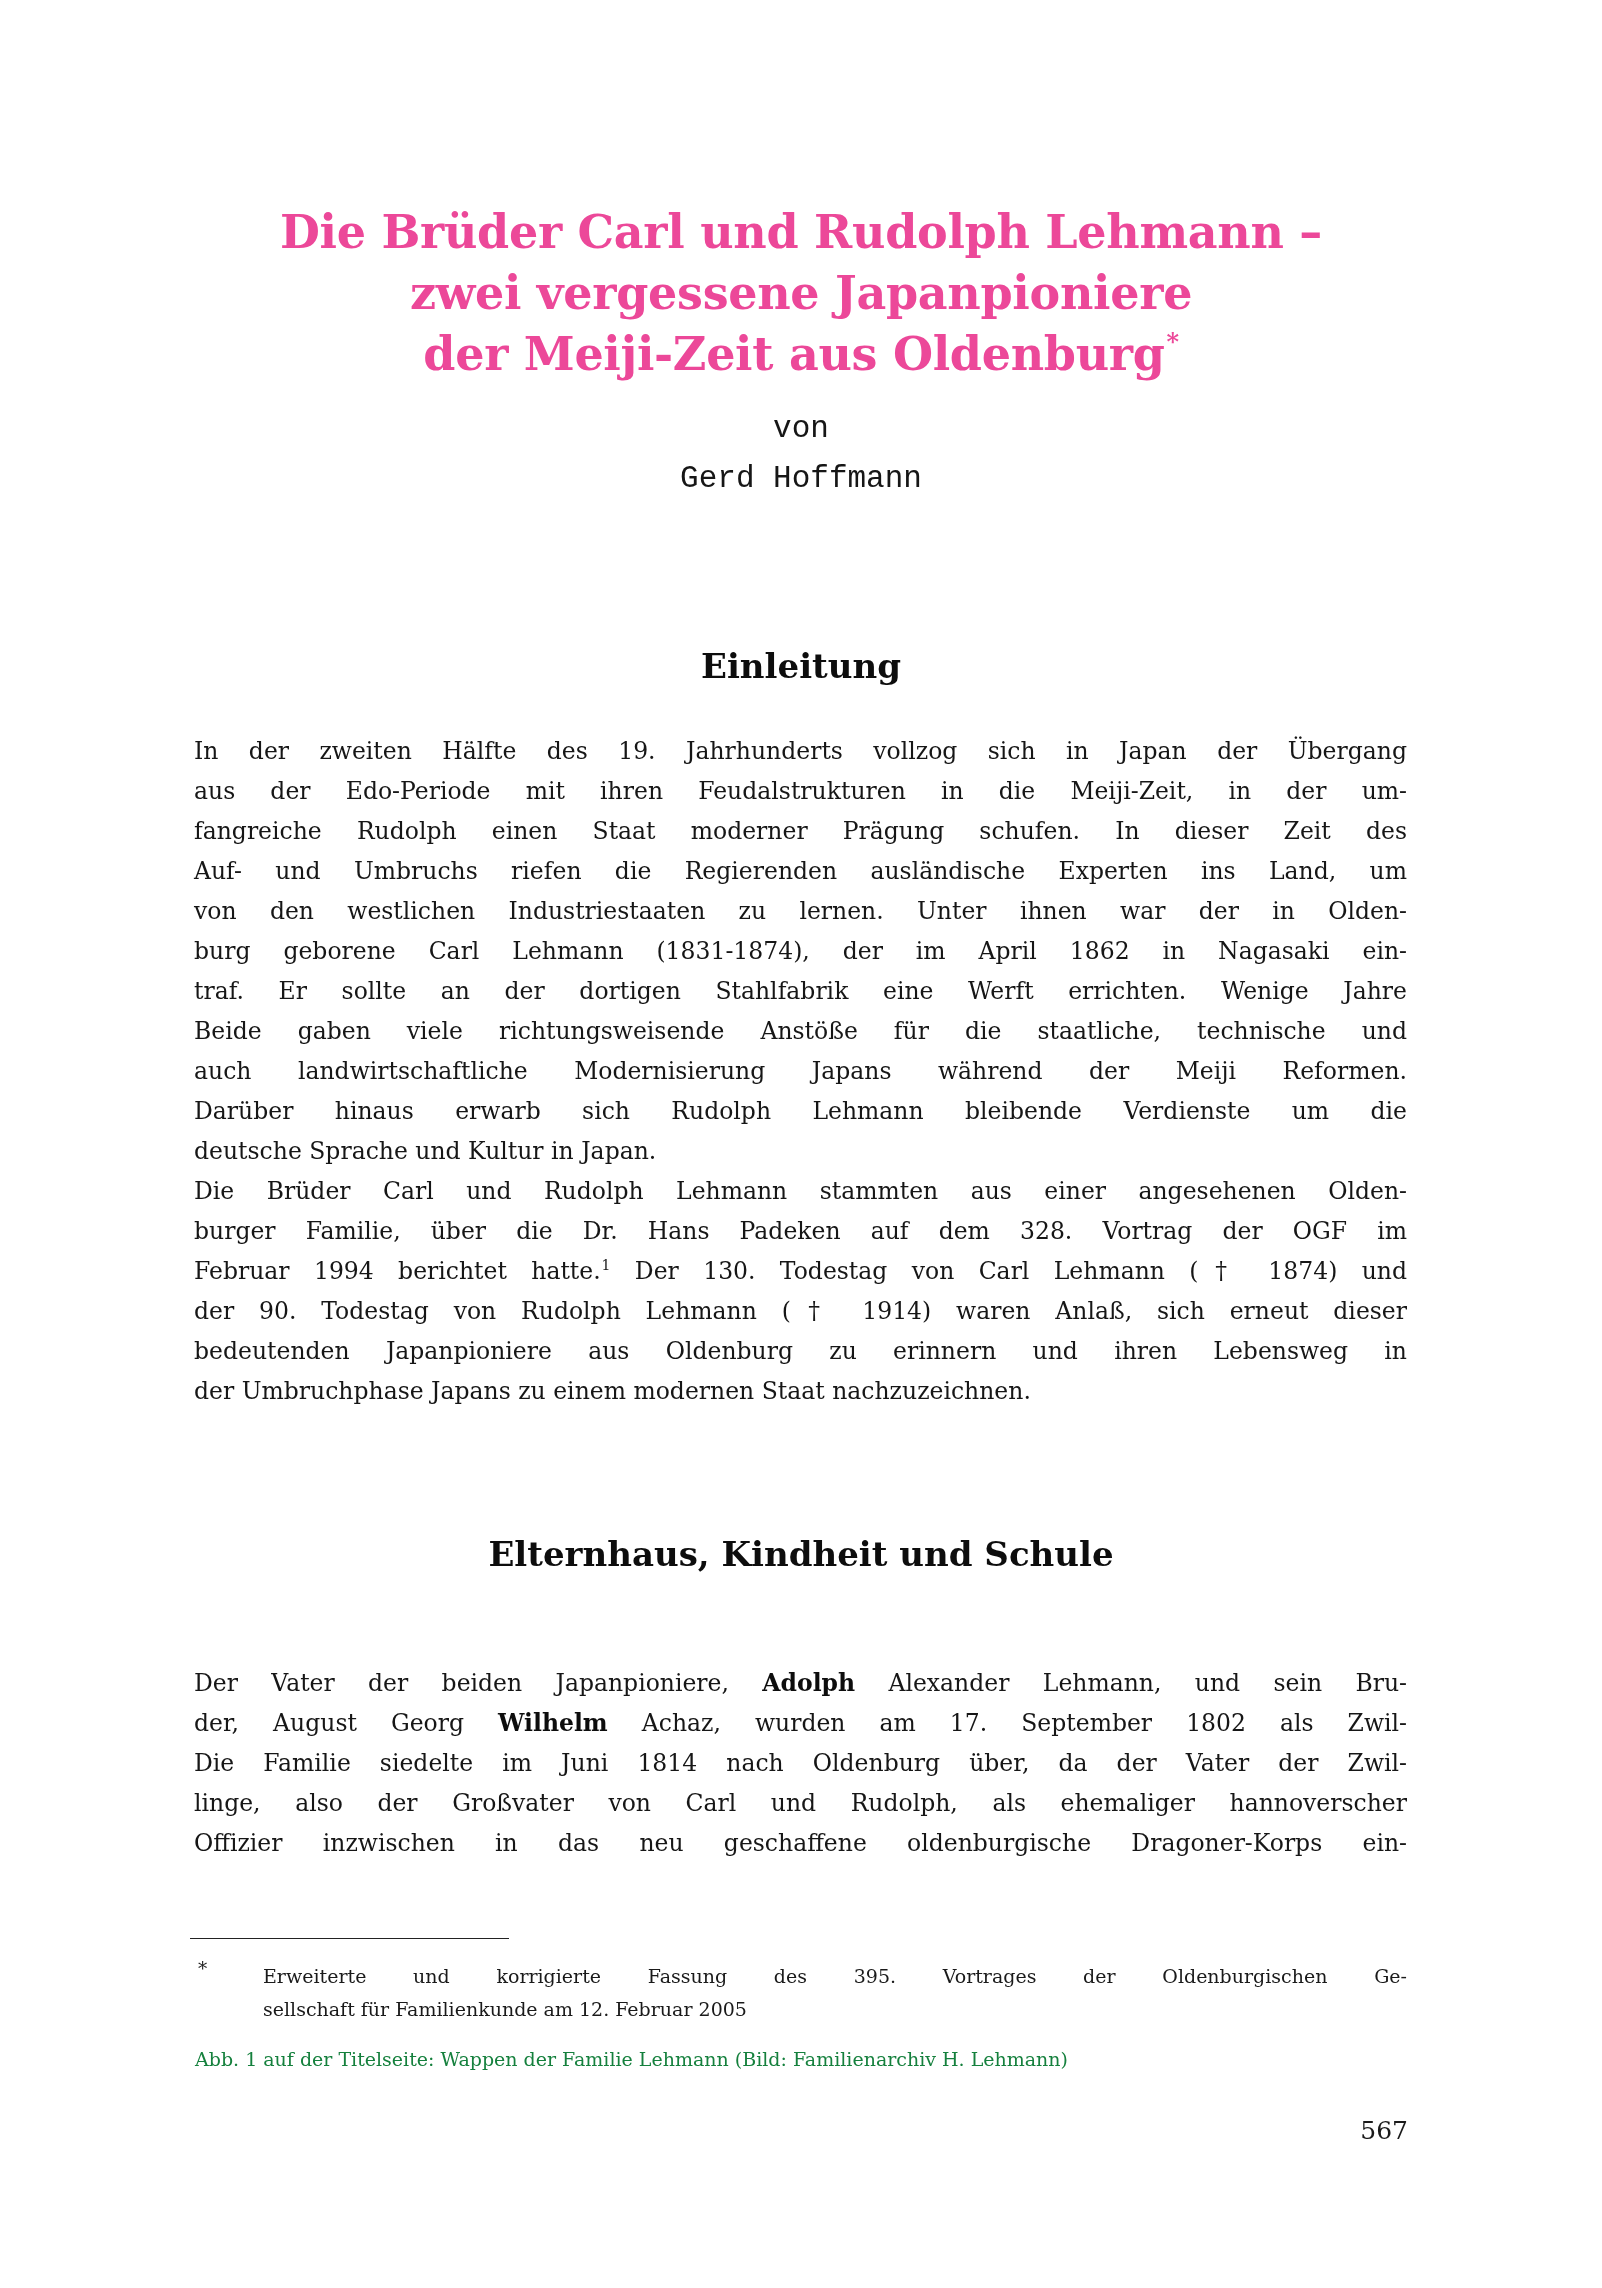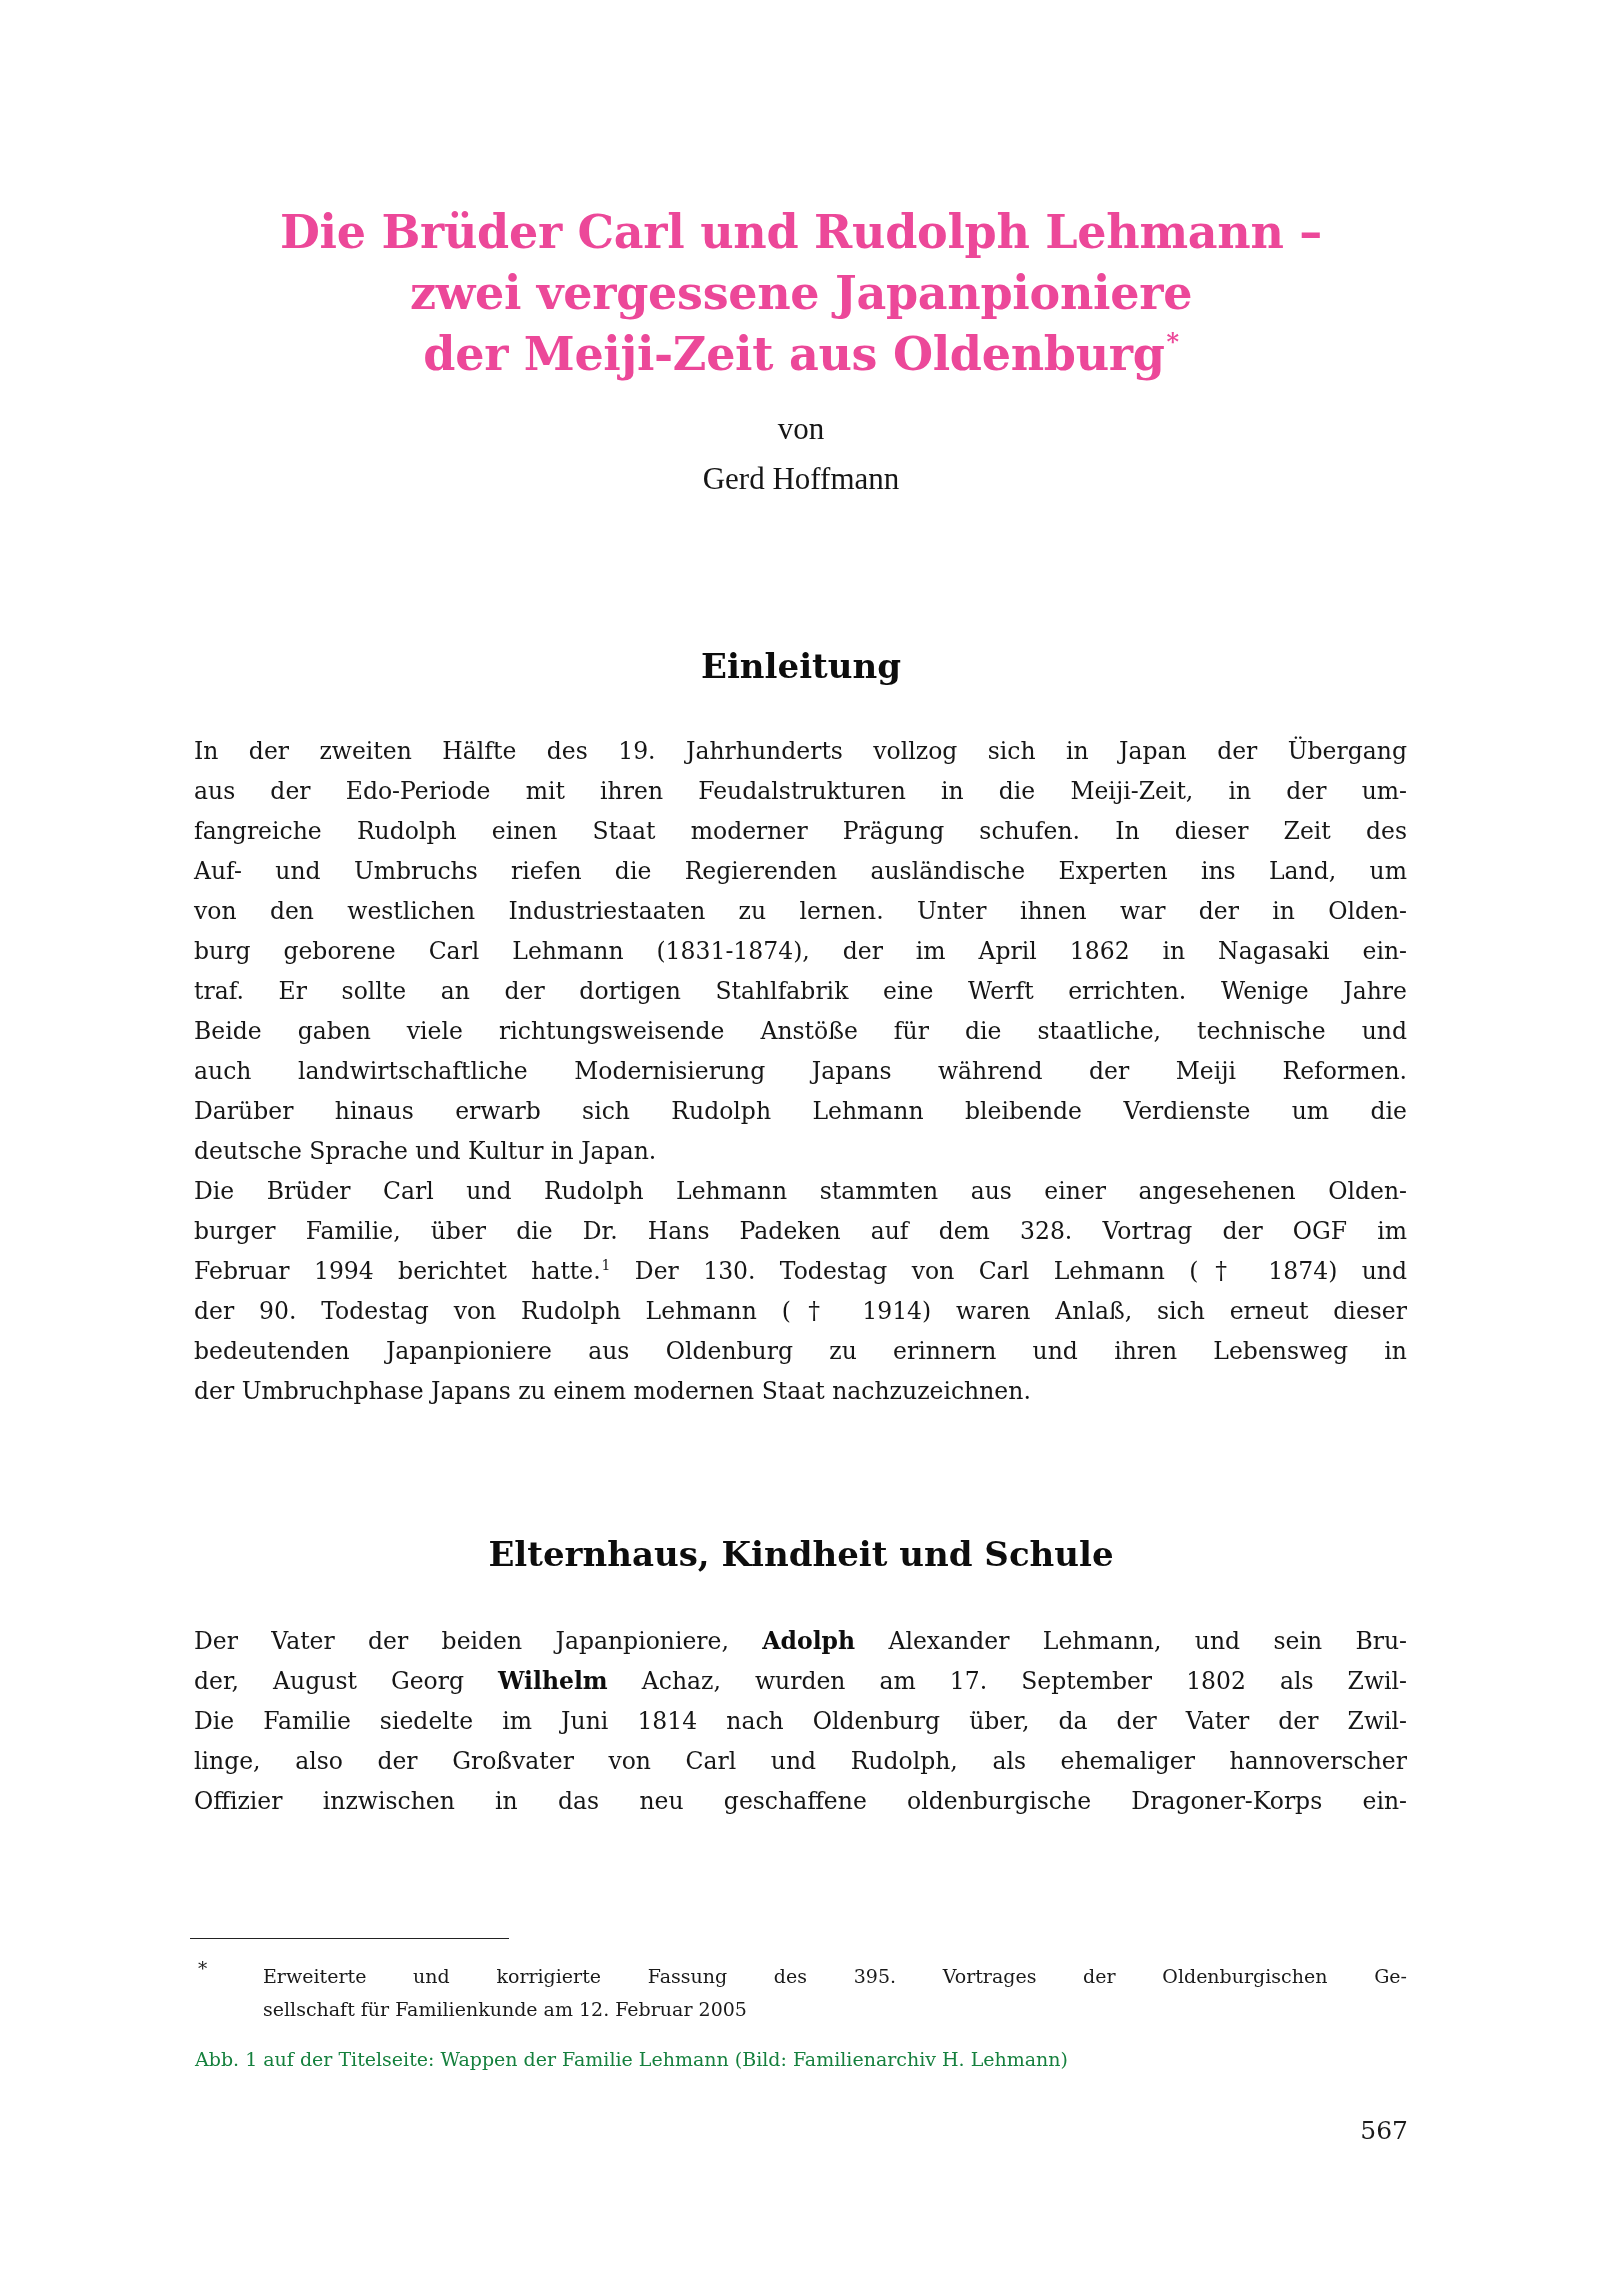--- a/index.html
+++ b/index.html
@@ -7,21 +7,21 @@
   .title-line {
     position: absolute; left: 0; width: 1602px; text-align: center;
     font-family: "DejaVu Serif", "Liberation Serif", serif; font-weight: bold;
     font-size: 46px; line-height: 46px; color: #ec4899; white-space: nowrap;
     letter-spacing: -0.3px;
     margin-top: 43px;
   }
   .title-line sup { font-size: 24px; vertical-align: 0; position: relative; top: -20px; margin-left: 1.8px; }
   .byline {
     position: absolute; left: 0; width: 1602px; text-align: center;
-    font-family: Liberation Serif, serif; font-size: 31px; line-height: 31px; color: #161616;
+    font-family: Liberation Mono, monospace; font-size: 31px; line-height: 31px; color: #161616;
   }
   .section-heading {
     position: absolute; left: 0; width: 1602px; text-align: center;
     font-family: "DejaVu Serif", "Liberation Serif", serif; font-weight: bold; font-size: 34px; line-height: 34px; color: #0d0d0d;
   }
   .body-block { position: absolute; left: 194px; width: 1213px; }
   .line {
     font-family: "DejaVu Serif", "Liberation Serif", serif; font-size: 23.5px;
     height: 40px; line-height: 40px; white-space: nowrap;
     text-align: justify; text-align-last: justify; color: #161616;
@@ -75,21 +75,21 @@
   <div class="line">Die Brüder Carl und Rudolph Lehmann stammten aus einer angesehenen Olden-</div>
   <div class="line">burger Familie, über die Dr. Hans Padeken auf dem 328. Vortrag der OGF im</div>
   <div class="line"><span>Februar 1994 berichtet hatte.</span><sup>1</sup><span> Der 130. Todestag von Carl Lehmann († 1874) und</span></div>
   <div class="line">der 90. Todestag von Rudolph Lehmann († 1914) waren Anlaß, sich erneut dieser</div>
   <div class="line">bedeutenden Japanpioniere aus Oldenburg zu erinnern und ihren Lebensweg in</div>
   <div class="line last">der Umbruchphase Japans zu einem modernen Staat nachzuzeichnen.</div>
 </div>
 
 <div class="section-heading" style="top:1537px;">Elternhaus, Kindheit und Schule</div>
 
-<div class="body-block" style="top:1621px;">
+<div class="body-block" style="top:1663px;">
   <div class="line"><span>Der Vater der beiden Japanpioniere, </span><b>Adolph</b><span> Alexander Lehmann, und sein Bru-</span></div>
   <div class="line"><span>der, August Georg </span><b>Wilhelm</b><span> Achaz, wurden am 17. September 1802 als Zwil-</span></div>
   <div class="line">Die Familie siedelte im Juni 1814 nach Oldenburg über, da der Vater der Zwil-</div>
   <div class="line">linge, also der Großvater von Carl und Rudolph, als ehemaliger hannoverscher</div>
   <div class="line">Offizier inzwischen in das neu geschaffene oldenburgische Dragoner-Korps ein-</div>
 </div>
 
 <div class="rule"></div>
 <div class="fn-mark">*</div>
 <div class="fn-block" style="top:1960px;">

